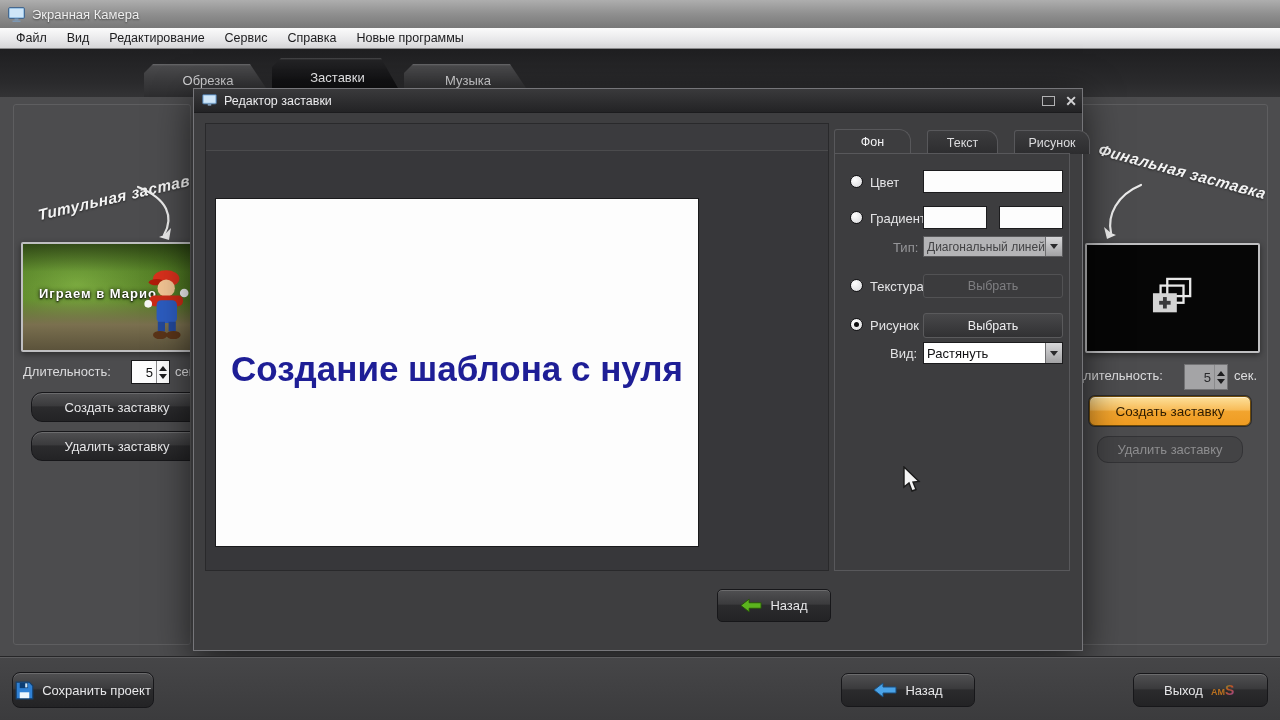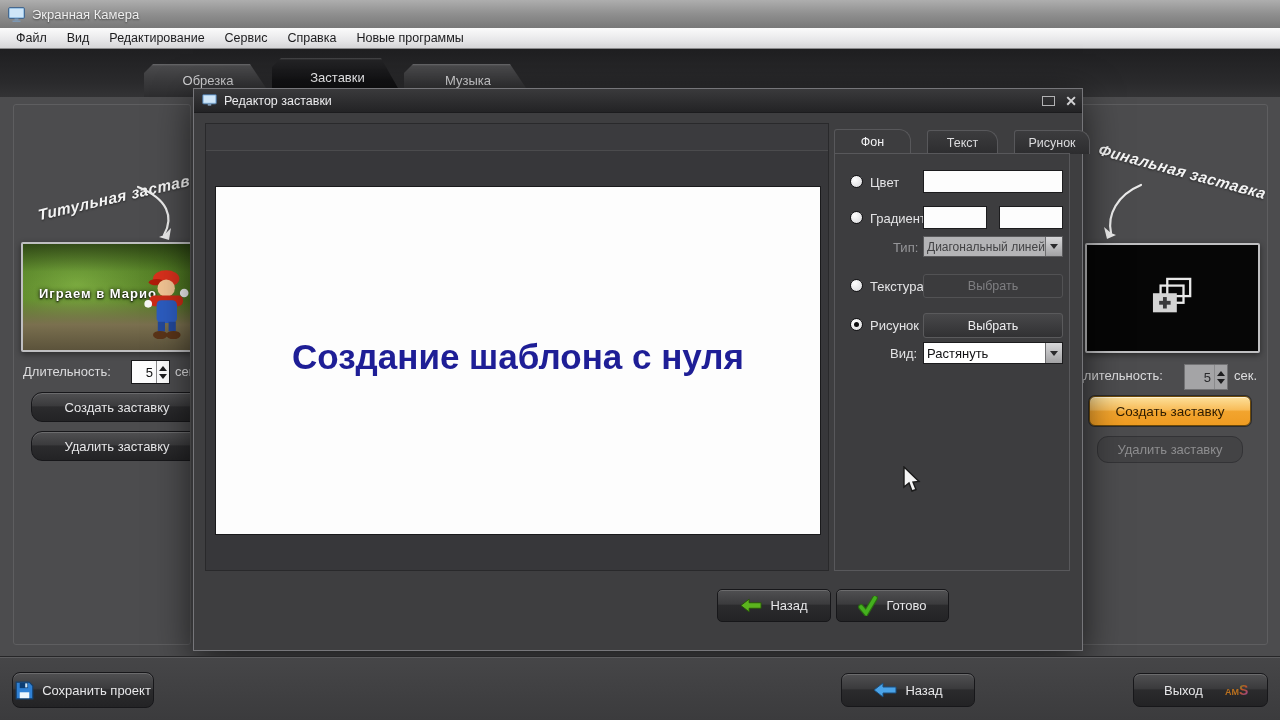--- a/index.html
+++ b/index.html
@@ -69,21 +69,21 @@
     border-bottom:1px solid #1c1c1e; display:flex; align-items:center; padding-left:8px; gap:7px; }
   .dialog-title { font-size:12.5px; color:#ebebed; }
   .win-min { position:absolute; width:13px; height:10px; border:1px solid #b2b2b4; top:7px; left:848px; }
   .win-close { position:absolute; left:868px; top:3px; width:18px; height:18px; color:#d2d2d4;
     font-size:14px; font-weight:bold; display:flex; align-items:center; justify-content:center; }
 
   .preview-panel { position:absolute; left:11px; top:34px; width:624px; height:448px;
     background:#37373a; border:1px solid #29292b; }
   .preview-topstrip { position:absolute; left:0; top:0; width:100%; height:27px;
     background:#3b3b3e; border-bottom:1px solid #4b4b4d; }
-  .canvas { position:absolute; left:9px; top:62px; width:606px; height:349px;
+  .canvas { position:absolute; left:9px; top:74px; width:484px; height:349px;
     background:#fdfdfd; border:1px solid #1a1a1c;padding-left:41px; }
   .canvas-text { position:absolute; left:0; top:150px; width:100%; text-align:center;
     font-size:35px; font-weight:bold; color:#1e1e96; letter-spacing:0; }
 
   .ctrl-tabs { position:absolute; top:40px; height:25px; display:flex; align-items:flex-end;gap:13px; }
   .ctrl-tab { height:24px; font-size:12.5px; color:#dcdcde; display:flex; align-items:center; justify-content:center;
     background:linear-gradient(180deg,#3c3c3e,#2d2d2f); border:1px solid #58585b; border-bottom:none;
     border-radius:3px 12px 0 0; margin-right:3px; }
   .ctrl-tab.active { background:#3d3d3f; height:25px; color:#f4f4f6; }
   .ctrl-box { position:absolute; left:640px; top:64px; width:236px; height:418px;
@@ -274,27 +274,20 @@
         </span>
     </div>
   </div>
 
   <div class="btn-dark abs" style="left:523px; top:500px; width:114px; height:33px;">
     <svg width="22" height="15" viewBox="0 0 24 16">
       <path d="M10 1 L1 8 L10 15 L10 11 L23 11 L23 5 L10 5 Z" fill="#5cb41e" stroke="#27520a" stroke-width="1"></path>
     </svg>
     <span>Назад</span>
   </div>
-  <div class="btn-dark abs" style="left:642px; top:500px; width:113px; height:33px;">
-    <svg width="20" height="20" viewBox="0 0 20 20">
-      <path d="M3 11 L8 17 L17 2" fill="none" stroke="#2a6a12" stroke-width="6" stroke-linecap="round"></path>
-      <path d="M3 11 L8 17 L17 2" fill="none" stroke="#44b01e" stroke-width="3.6" stroke-linecap="round"></path>
-    </svg>
-    <span>Готово</span>
-  </div>
 </div>
 
 <div class="abs footerbar">
   <div class="btn-dark abs" style="left:12px; top:15px; width:142px; height:36px; border-radius:8px;">
     <svg width="19" height="19" viewBox="0 0 16 16">
       <path d="M1 1 h11 l3 3 v11 h-14 z" fill="#2f80d4" stroke="#14406e"></path>
       <rect x="4" y="9.5" width="8" height="5" fill="#eef6fd"></rect>
       <rect x="4" y="1.5" width="7" height="4.5" fill="#0d3e74"></rect>
       <rect x="8.6" y="2" width="1.8" height="3.4" fill="#cfe6f8"></rect>
     </svg>
@@ -302,19 +295,19 @@
   </div>
   <div class="btn-dark abs" style="left:841px; top:16px; width:134px; height:34px; border-radius:7px;">
     <svg width="24" height="16" viewBox="0 0 24 16">
       <path d="M10 1 L1 8 L10 15 L10 11 L23 11 L23 5 L10 5 Z" fill="#4aa3e8" stroke="#17filtered" stroke-width="0"></path>
       <path d="M10 1 L1 8 L10 15 L10 11 L23 11 L23 5 L10 5 Z" fill="none" stroke="#1a4f7e" stroke-width="1"></path>
     </svg>
     <span>Назад</span>
   </div>
   <div class="btn-dark abs" style="left:1133px; top:16px; width:135px; height:34px; border-radius:7px; justify-content:flex-start; padding-left:30px;">
     <span>Выход</span>
-    <span class="ams" style="margin-left:14px;"><span class="am">AM</span><span class="s">S</span></span>
+    <span class="ams" style=""><span class="am">AM</span><span class="s">S</span></span>
   </div>
 </div>
 
 <svg class="abs cursor" style="left:903px; top:466px;" width="18" height="28" viewBox="0 0 18 28">
   <path d="M1 1 L1 21 L6 17 L9 25 L13 23.5 L10 16 L16 15.5 Z" fill="#f4f4f4" stroke="#1a1a1a" stroke-width="1.4"></path>
 </svg>
 
 </body></html>

